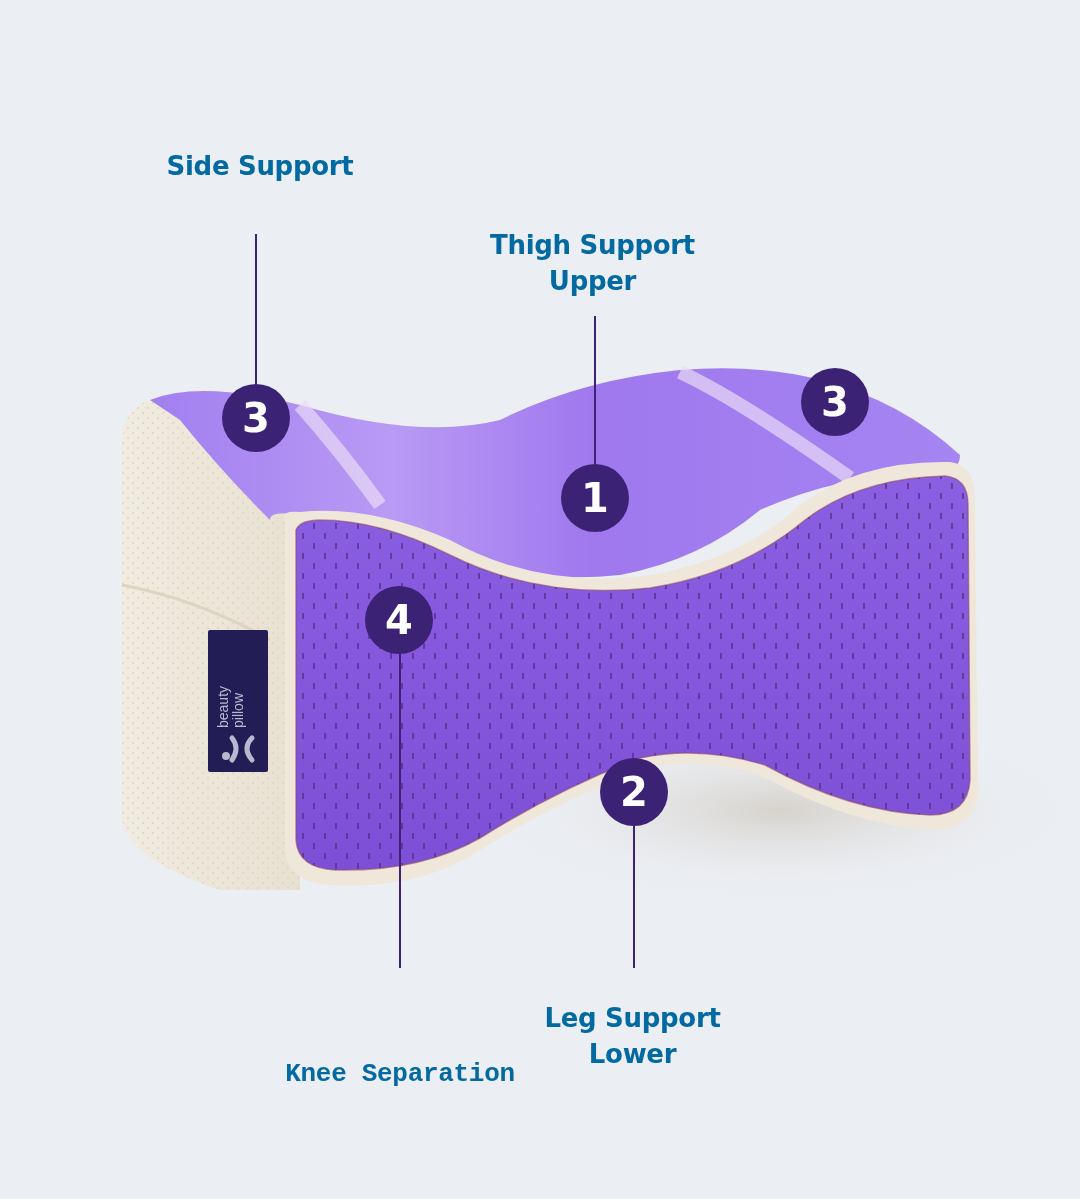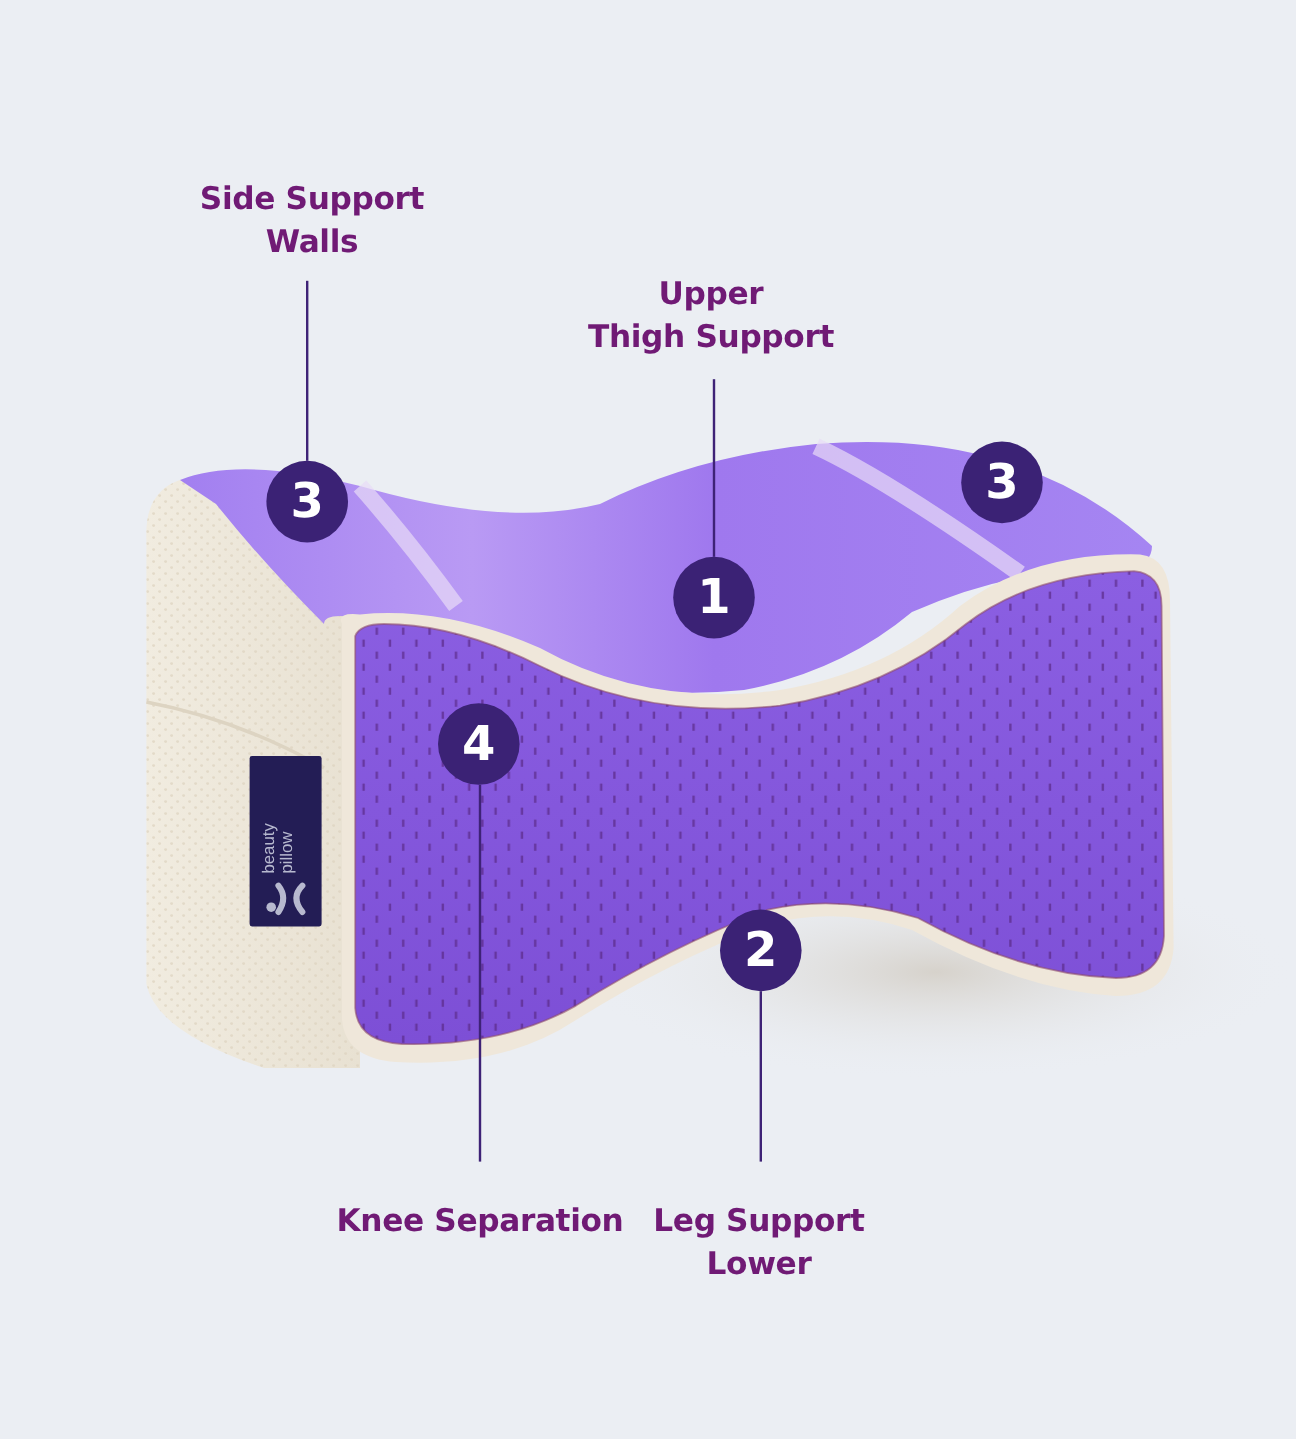--- a/index.html
+++ b/index.html
@@ -6,21 +6,21 @@
   body {
     width: 1080px; height: 1199px;
     background: #ebeef3;
     position: relative; overflow: hidden;
     font-family: "DejaVu Sans", sans-serif;
   }
   .stage { position: absolute; left: 0; top: 0; width: 1080px; height: 1199px; }
   svg.pillow { position: absolute; left: 0; top: 0; width: 1080px; height: 1199px; }
   .label {
     position: absolute;
-    color: #701a75;
+    color: #0369a1;
     font-weight: bold;
     font-size: 26px;
     line-height: 36px;
     text-align: center;
     white-space: nowrap;
     letter-spacing: -0.3px;
   }
   .label span { display: block; }
   .leader {
     position: absolute; width: 2px; background: #3e2276;
@@ -116,37 +116,36 @@
     </div>
     <svg class="tag-logo" viewBox="0 0 36 36">
       <circle cx="6" cy="26" r="4" fill="#b7b9cf"></circle>
       <path d="M12 8 Q20 18 12 30" stroke="#b7b9cf" stroke-width="5" fill="none" stroke-linecap="round"></path>
       <path d="M32 8 Q22 18 32 30" stroke="#b7b9cf" stroke-width="5" fill="none" stroke-linecap="round"></path>
     </svg>
   </div>
 
   <div class="label" style="left:160px; top:148px; width:200px;">
     <span>Side Support</span>
-    <span>Walls</span>
   </div>
   <div class="leader" style="left:255px; top:234px; height:150px;"></div>
   <div class="marker" style="left:222px; top:384px;">3</div>
 
   <div class="label" style="left:470px; top:227px; width:245px;">
+    <span>Thigh Support</span>
     <span>Upper</span>
-    <span>Thigh Support</span>
   </div>
   <div class="leader" style="left:594px; top:316px; height:148px;"></div>
   <div class="marker" style="left:561px; top:464px;">1</div>
 
   <div class="marker" style="left:801px; top:368px;">3</div>
 
   <div class="marker" style="left:365px; top:586px;">4</div>
   <div class="leader" style="left:399px; top:654px; height:314px;"></div>
-  <div class="label" style="left:270px; top:1000px; width:260px;">
+  <div class="label" style="left:270px; top:1056px; width:260px;font-family:Liberation Mono, monospace;">
     <span>Knee Separation</span>
   </div>
 
   <div class="marker" style="left:600px; top:758px;">2</div>
   <div class="leader" style="left:633px; top:826px; height:142px;"></div>
   <div class="label" style="left:520px; top:1000px; width:225px;">
     <span>Leg Support</span>
     <span>Lower</span>
   </div>
 

